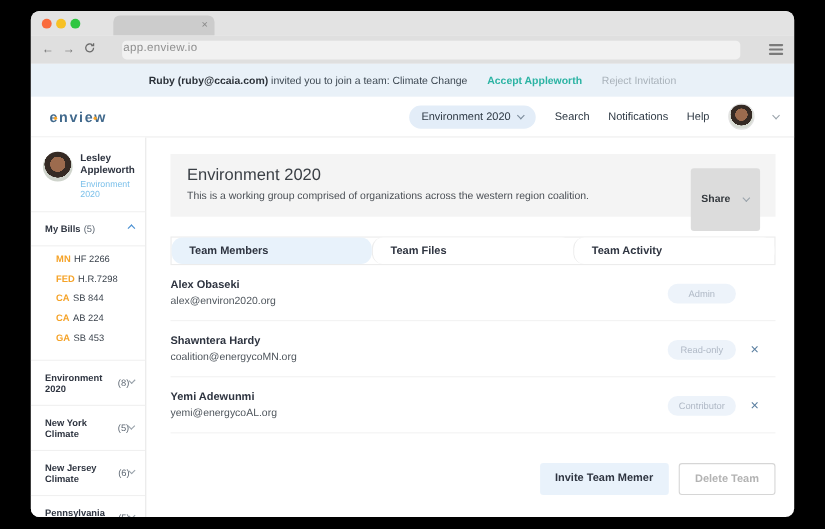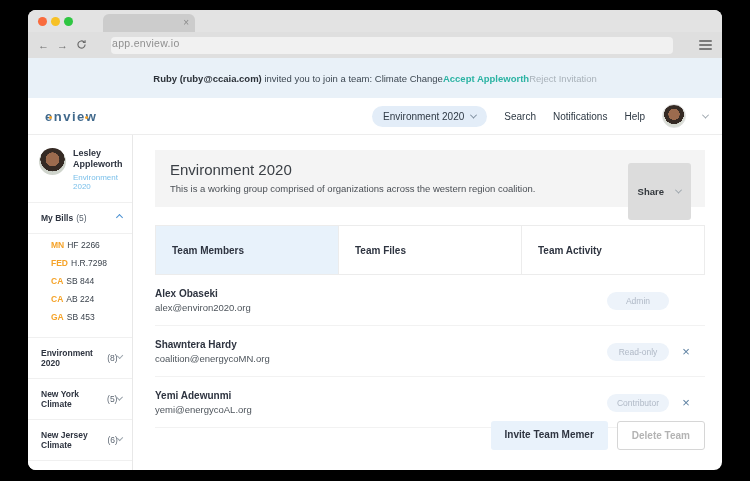--- a/index.html
+++ b/index.html
@@ -29,22 +29,22 @@
   .url-field{
     flex:1; height:17px; background:#f1f1f1; border-radius:4px;
     display:flex; align-items:flex-start; padding:0 1px; margin:0 16px;
   }
   .url-text{ font-size:10.5px; color:#8f8f8f; letter-spacing:.3px; }
   .hamburger{ display:flex; flex-direction:column; gap:2px; margin-left:2px; }
   .hamburger i{ display:block; width:13px; height:2px; background:#7a7a7a; border-radius:1px; }
 
   
   .notif-bar{
-    height:40px; background:var(--notif_bg,#e9f1f8); flex:none;
-    display:flex; align-items:center; justify-content:center; 
+    height:30px; background:var(--notif_bg,#e9f1f8); flex:none;
+    display:flex; align-items:center; justify-content:center; gap:18px;
     font-size:9.5px; color:#3d4852;
   }
   .notif-msg b{ color:#2b3138; }
   .notif-accept{ color:var(--accent_teal,#2bb3a3); font-weight:bold; cursor:pointer; }
   .notif-reject{ color:#a9b2ba; cursor:pointer; }
 
   
   .app-header{
     height:37px; background:#fff; border-bottom:1px solid #ededed; flex:none;
     display:flex; align-items:center; padding:0 14px 0 17px;
@@ -87,22 +87,22 @@
   .team-header{ background:#f4f4f4; padding:11px 15px 13px; position:relative; }
   .team-title{ font-size:15px; color:#3a3f45; font-weight:normal; }
   .team-desc{ font-size:9.5px; color:#4a4f55; margin-top:5px; }
   .share-btn{
     position:absolute; right:14px; top:13px; background:#dcdcdc; border-radius:3px;
     padding:23px 10px; display:flex; align-items:center; gap:12px;
     font-size:9.5px; font-weight:bold; color:#33383d; cursor:pointer;
   }
   .tabs{ display:flex; margin-top:18px; border:1px solid #ececec; }
   .tab{
-    flex:1; height:48px; display:flex; align-items:center; padding-left:16px;
-    font-size:10px; font-weight:bold; color:#2e3440; border-left:1px solid #ececec; cursor:pointer; background:#fff;
+    flex:1; height:24px; display:flex; align-items:center; padding-left:16px;
+    font-size:10px; font-weight:bold; color:#2e3440; border-left:1px solid #ececec; cursor:pointer; background:#fff;border-radius:10px;
   }
   .tab:first-child{ border-left:none; }
   .tab.active{ background:var(--active_tab_bg,#e8f2fb); border-color:transparent; }
 
   .members{ }
   .member-row{ display:flex; align-items:center; padding:13px 2px 12px 0; border-bottom:1px solid #f2f2f2; }
   .member-info{ flex:1; min-width:0; }
   .member-name{ font-size:10px; font-weight:bold; color:#2e3440; }
   .member-email{ font-size:9.5px; color:#4e555c; margin-top:3px; }
   .role-badge{

